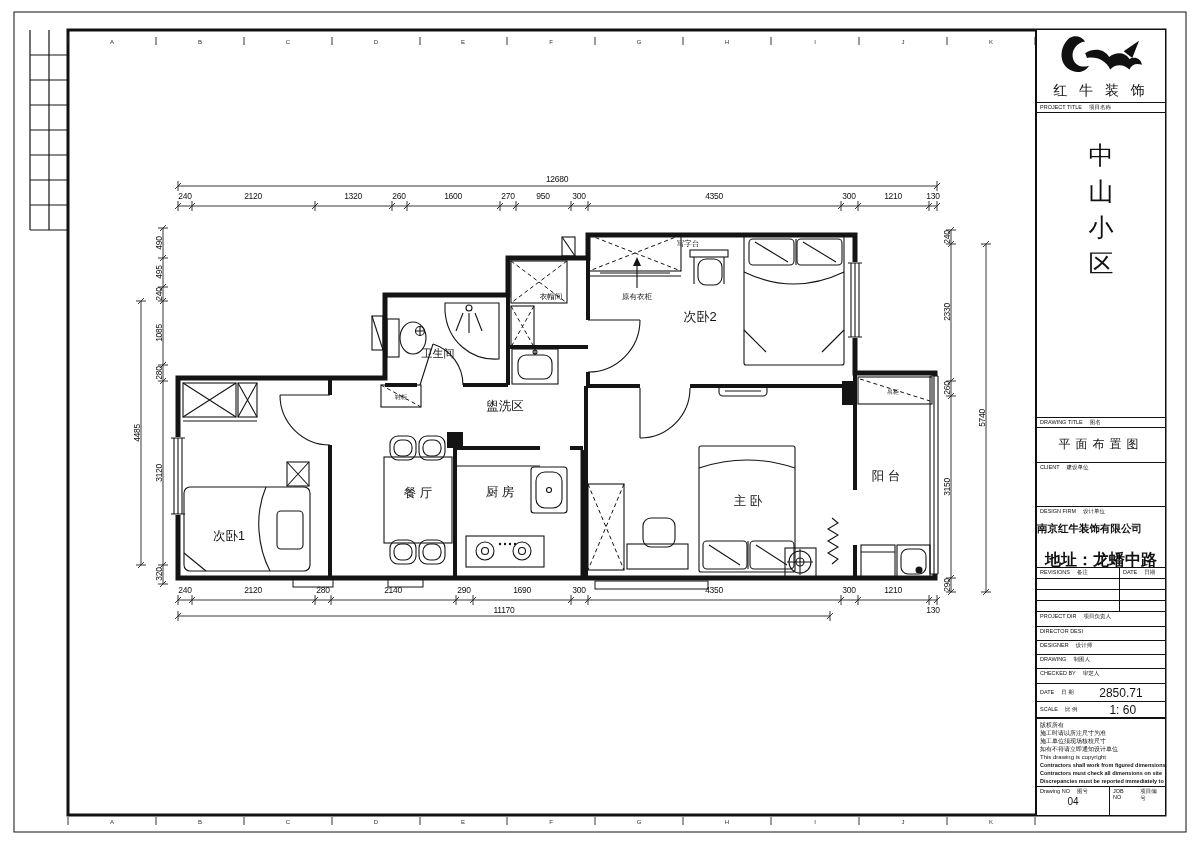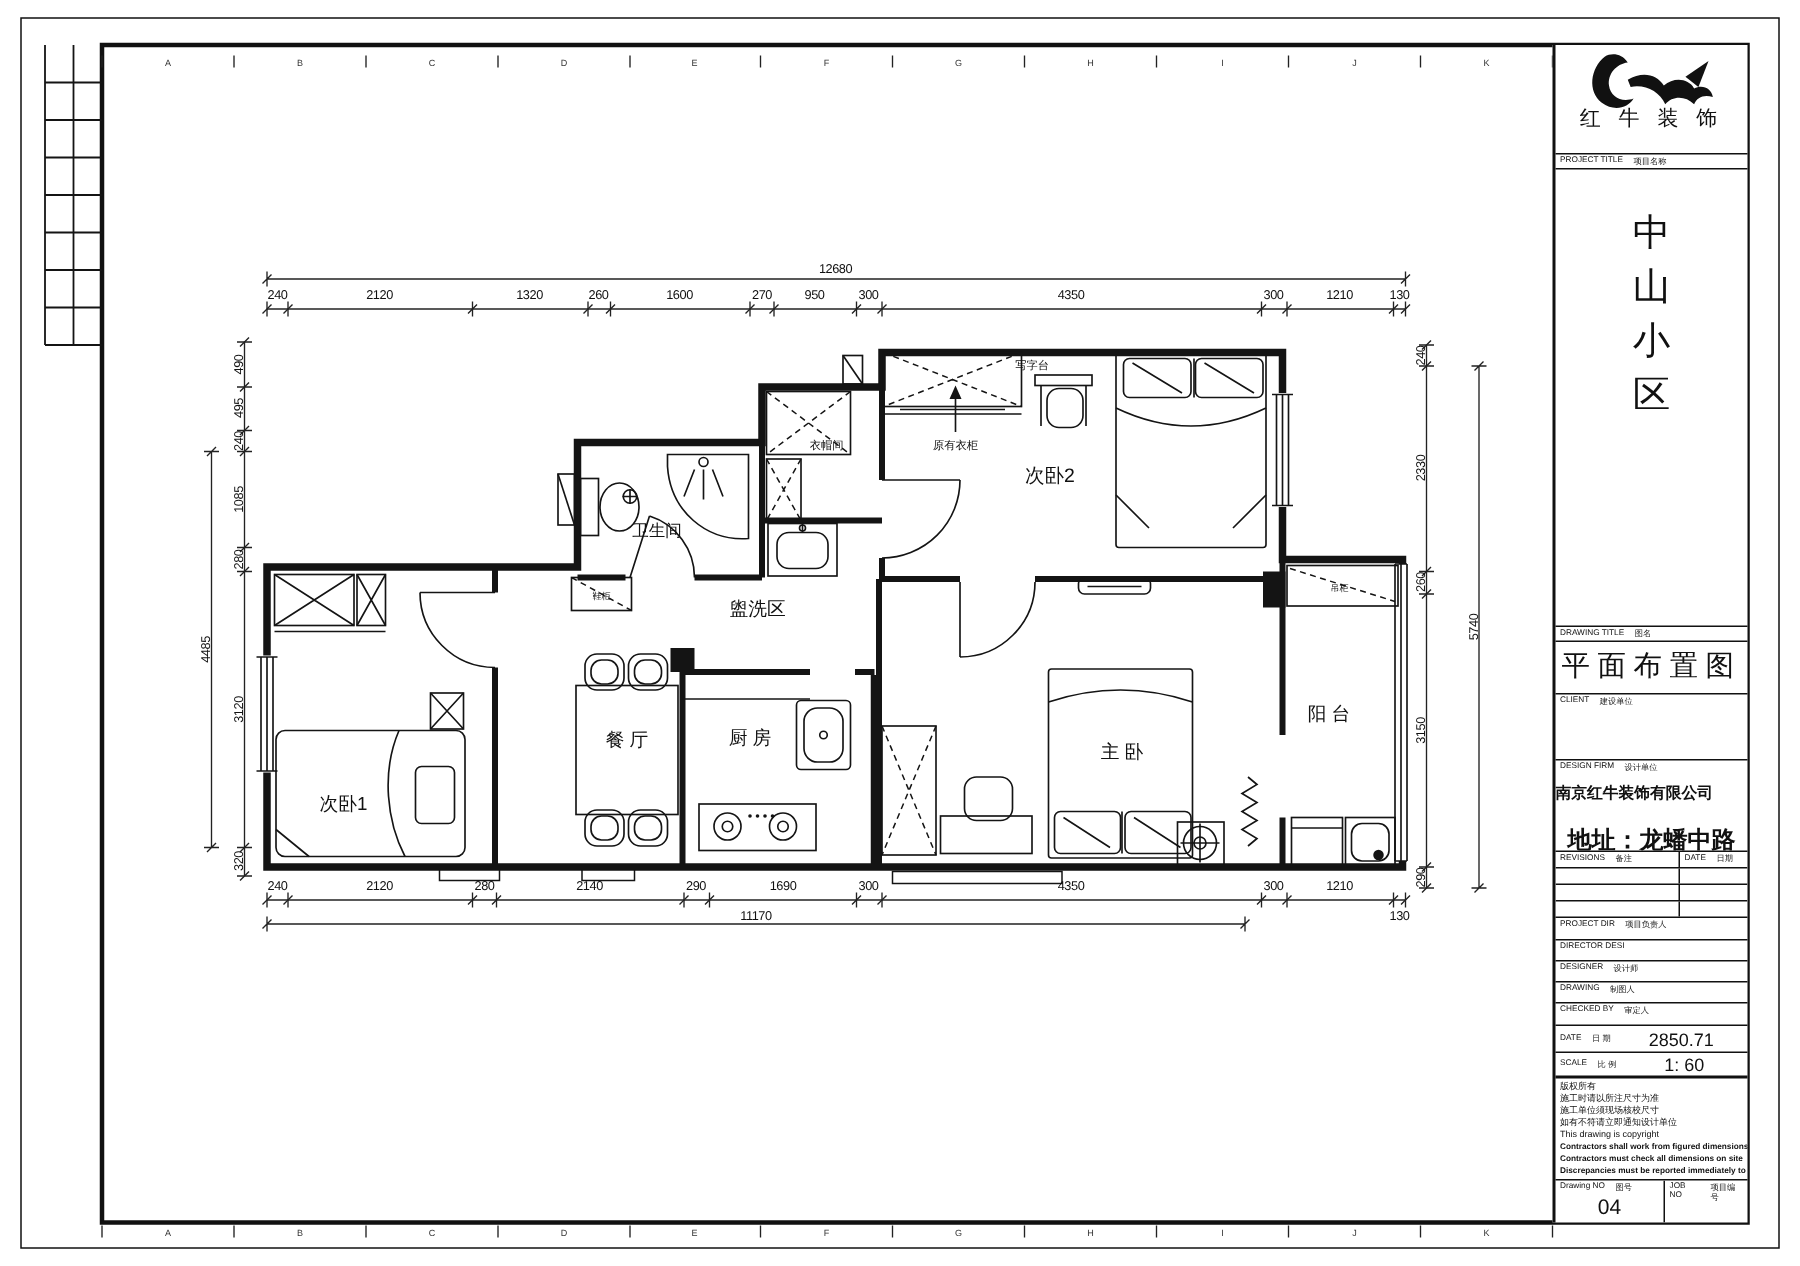--- a/index.html
+++ b/index.html
@@ -16,48 +16,48 @@
   text.room{font-size:12.5px;}
   text.room2{font-size:11px;}
   text.small{font-size:7.5px;}
   text.tiny{font-size:6px;}
   text.grid{font-size:6px;fill:#333;}
   
   .titleblock{position:absolute;left:1035px;top:30px;width:130px;height:785px;
               border-left:2px solid #111;box-sizing:border-box;background:#fff;}
   .tb-row{box-sizing:border-box;border-bottom:1px solid #111;overflow:hidden;}
   .tb-logo{height:73px;position:relative;}
-  .tb-brand{position:absolute;left:0;right:0;bottom:14px;text-align:center;
+  .tb-brand{position:absolute;left:0;right:0;bottom:2px;text-align:center;
             font-size:14px;letter-spacing:4px;white-space:nowrap;}
   .tb-h{display:flex;gap:7px;font-size:5.5px;padding:1px 3px;align-items:flex-start;}
   .tb-h .cn{color:#222;}
   .hrow{height:10px;}
   .tb-pname{height:305px;display:flex;flex-direction:column;align-items:center;padding-top:24px;}
   .tb-pname span{font-size:25px;line-height:36px;}
-  .tb-dtitle{height:35px;text-align:center;font-size:19px;letter-spacing:5px;
+  .tb-dtitle{height:35px;text-align:center;font-size:12px;letter-spacing:5px;
              line-height:33px;font-family:Liberation Serif, serif;}
   .tb-client{height:44px;}
   .tb-firm{height:61px;}
   .firm-name{font-size:10.5px;font-weight:700;margin-top:6px;}
   .firm-addr{text-align:center;font-size:16px;font-weight:700;margin-top:14px;}
   .tb-rev{height:44px;}
   .rev-line{display:flex;height:11px;border-bottom:1px solid #111;box-sizing:border-box;}
   .rev-line:last-child{border-bottom:none;}
   .rev-c1{width:83px;border-right:1px solid #111;box-sizing:border-box;}
   .rev-c2{flex:1;}
   .kv{height:14px;} .kv15{height:15px;}
   .tb-date{height:18px;display:flex;align-items:center;}
   .tb-scale{height:16px;display:flex;align-items:center;}
   .tb-date .val,.tb-scale .val{flex:1;text-align:center;font-size:12px;}
   .tb-notes{height:69px;border-top:1px solid #111;padding:2px 3px;}
   .tb-notes div{font-size:6px;line-height:8px;white-space:nowrap;}
   .tb-notes .b{font-weight:700;font-size:5.5px;}
   .tb-dno{height:28px;display:flex;border-bottom:none;}
   .dno-left{width:73px;border-right:1px solid #111;box-sizing:border-box;}
-  .dno-val{text-align:center;font-size:14px;}
+  .dno-val{text-align:center;font-size:10px;}
   .dno-right{flex:1;}
 </style>
 </head>
 <body>
 
 <div class="page">
 
 <svg width="1200" height="844" viewBox="0 0 1200 844">
 
   <rect x="14" y="12" width="1172" height="820" fill="none" stroke="#111" stroke-width="1"></rect>

